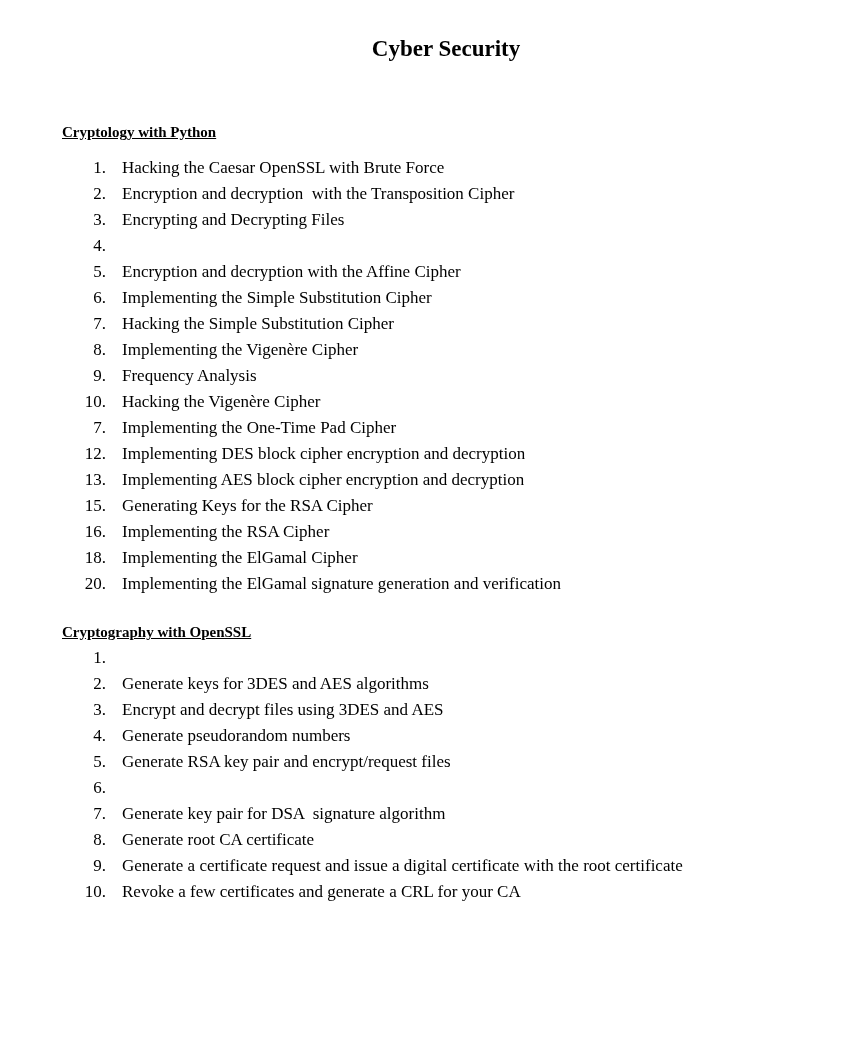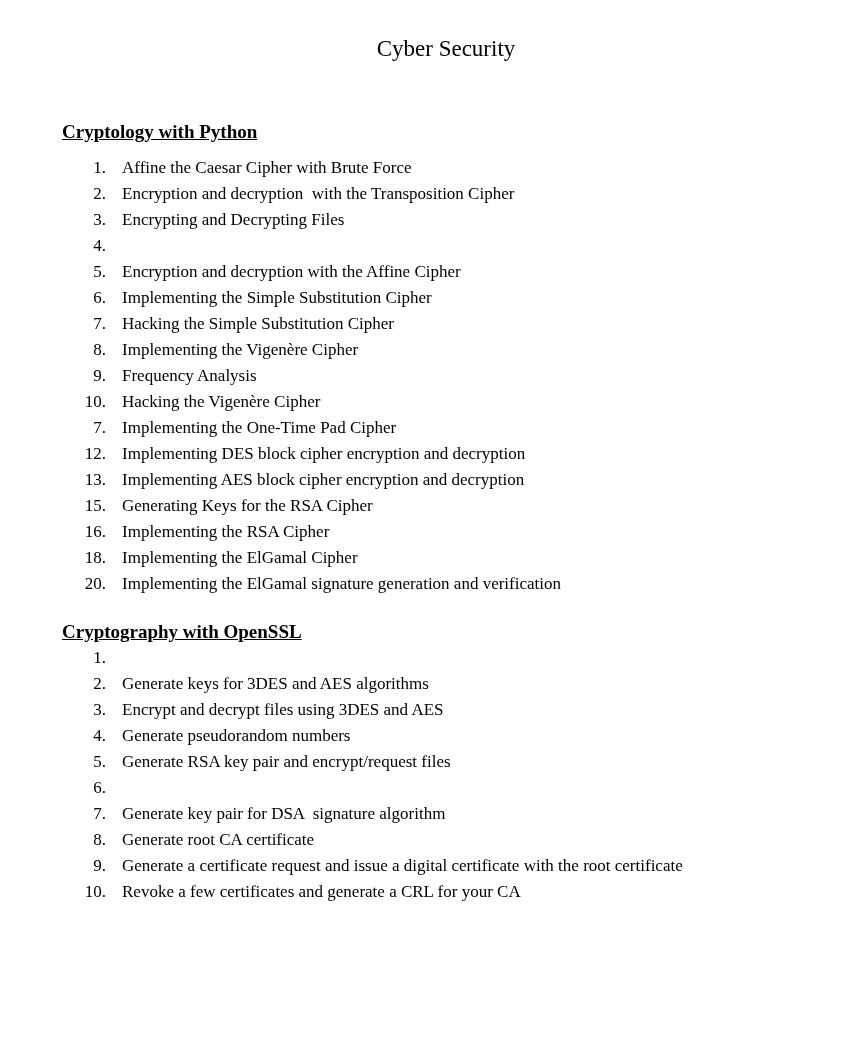--- a/index.html
+++ b/index.html
@@ -10,25 +10,25 @@
     height: 1044px;
     background: #ffffff;
     color: #000000;
     font-family: "Liberation Serif", "DejaVu Serif", serif;
     padding: 36px 36px 0 62px;
     overflow: hidden;
   }
   .doc-title {
     font-size: 23px;
     line-height: 26px;
-    font-weight: normal;
+    font-weight: bold;
     text-align: center;
   }
   .section-heading {
-    font-size: 19px;
+    font-size: 15px;
     line-height: 26px;
     font-weight: bold;
     text-decoration: underline;
   }
   .s1-heading { margin-top: 57px; }
   .s2-heading { margin-top: 22px; }
   ol.items { list-style: none; }
   .list-1 { margin-top: 10px; }
   .list-2 { margin-top: 0; }
   li.item {
@@ -51,21 +51,21 @@
 
 <div class="page">
 
   <div class="doc-title">Cyber Security</div>
 
   <div class="section-heading s1-heading">Cryptology with Python</div>
 
   <ol class="items list-1">
       <li class="item">
         <span class="num">1.</span>
-        <span class="txt">Affine the Caesar Cipher with Brute Force</span>
+        <span class="txt">Hacking the Caesar OpenSSL with Brute Force</span>
       </li>
       <li class="item">
         <span class="num">2.</span>
         <span class="txt">Encryption and decryption  with the Transposition Cipher</span>
       </li>
       <li class="item">
         <span class="num">3.</span>
         <span class="txt">Encrypting and Decrypting Files</span>
       </li>
       <li class="item">

